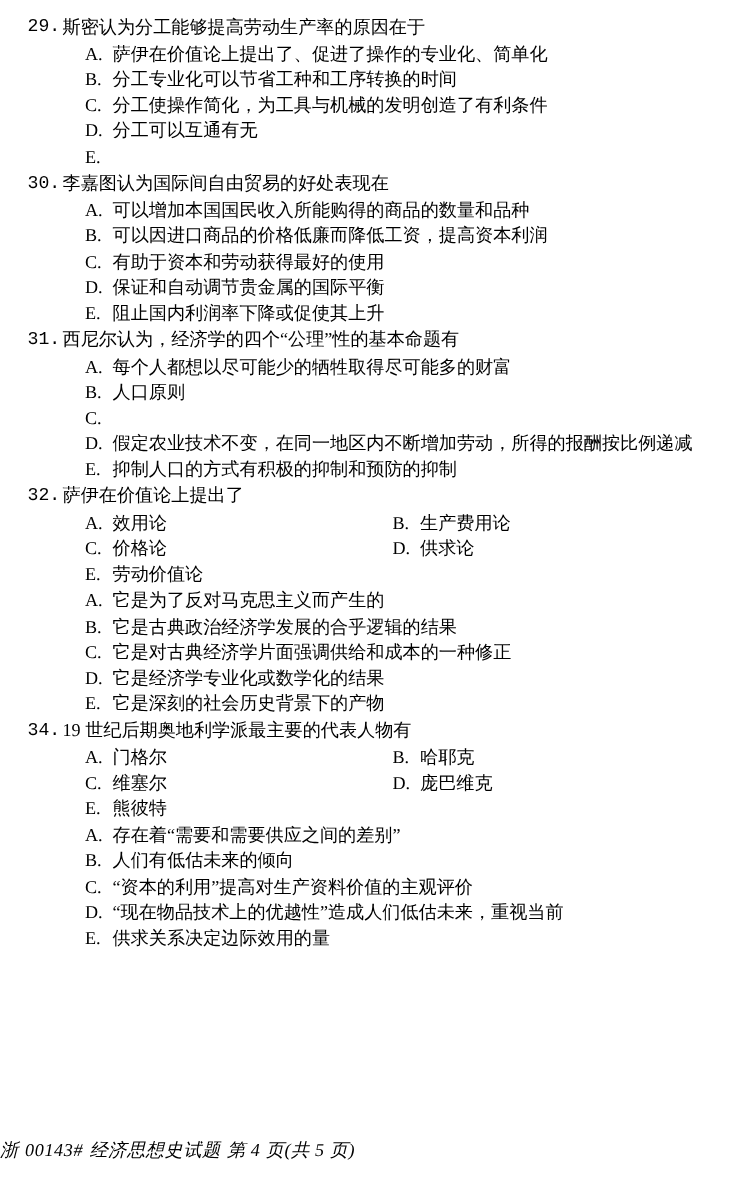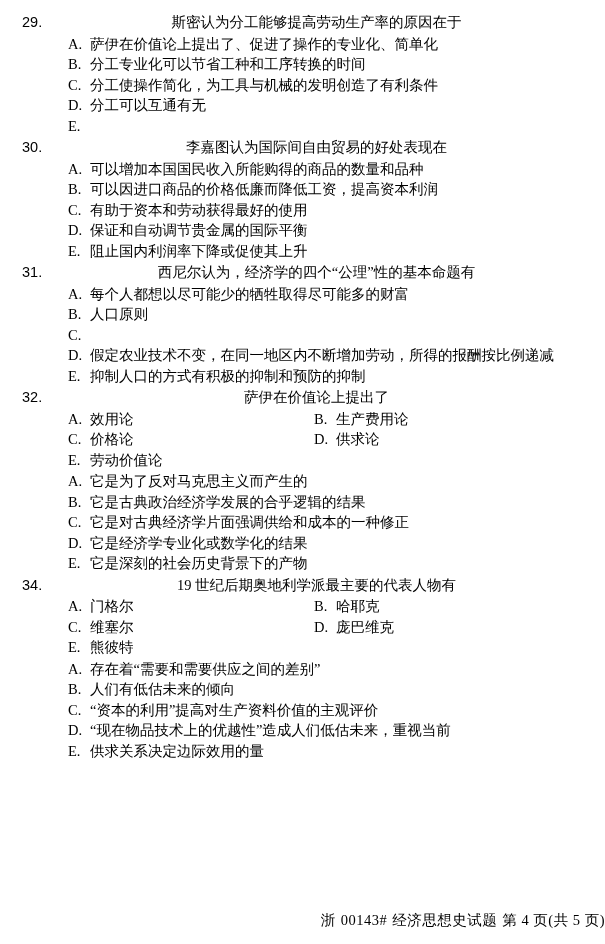--- a/index.html
+++ b/index.html
@@ -29,25 +29,24 @@
     display: flex;
     align-items: flex-start;
     font-size: 14.5px;
     line-height: 20.5px;
     margin-bottom: 1px;
   }
   .q-num {
     flex: 0 0 auto;
     width: 28px;
     text-align: left;
-    font-family: Liberation Sans, sans-serif;
+    font-family: Liberation Mono, monospace;
   }
   .q-text {
     flex: 1 1 auto;
-    text-align: center;
   }
   .opt-block {
     margin: 0;
     padding: 0;
   }
   .opt-line {
     display: flex;
     font-size: 14.5px;
     line-height: 20.5px;
     padding-left: 46px;
@@ -72,23 +71,24 @@
   }
   .col-b {
     flex: 1 1 auto;
     display: flex;
   }
   .footer {
     position: absolute;
     left: 0;
     right: 0;
     bottom: 14px;
-    text-align: right;
+    text-align: left;
     font-size: 14.5px;
     letter-spacing: 0.5px;
+    font-style: italic;
   }
   .footer .sep {
     display: inline-block;
     width: 5px;
   }
 </style>
 </head>
 <body>
 
 <div class="page">

